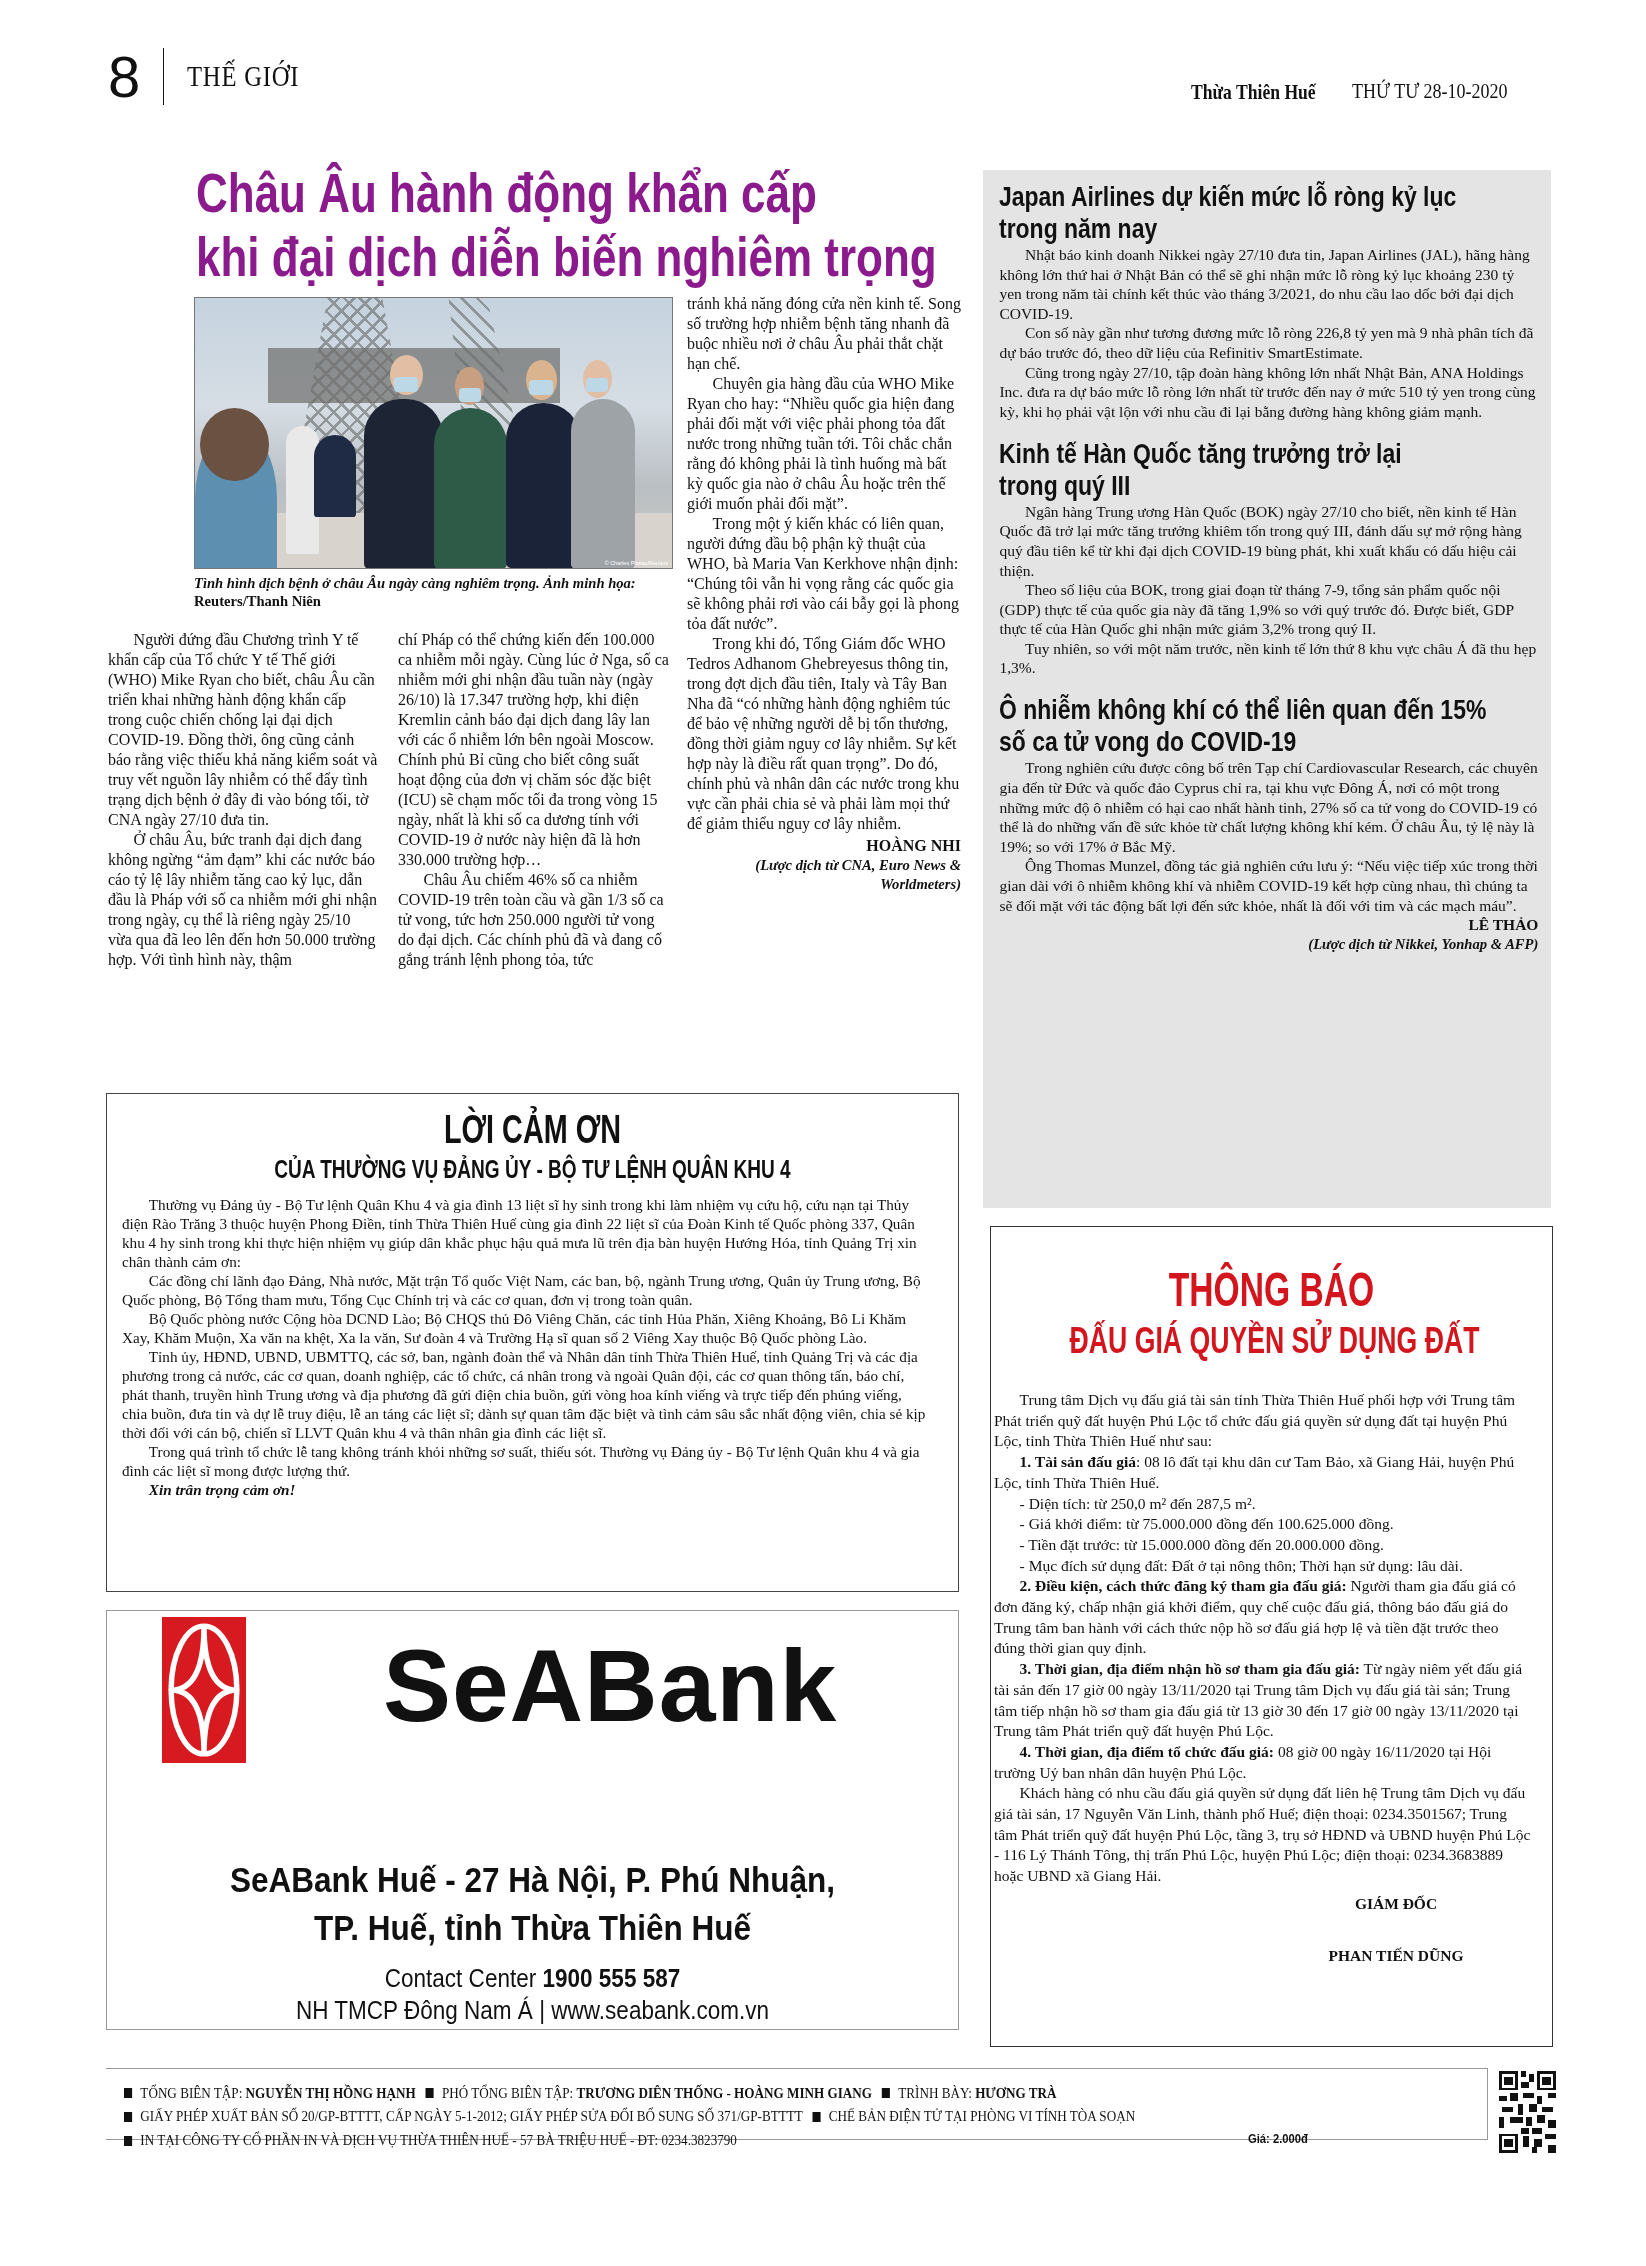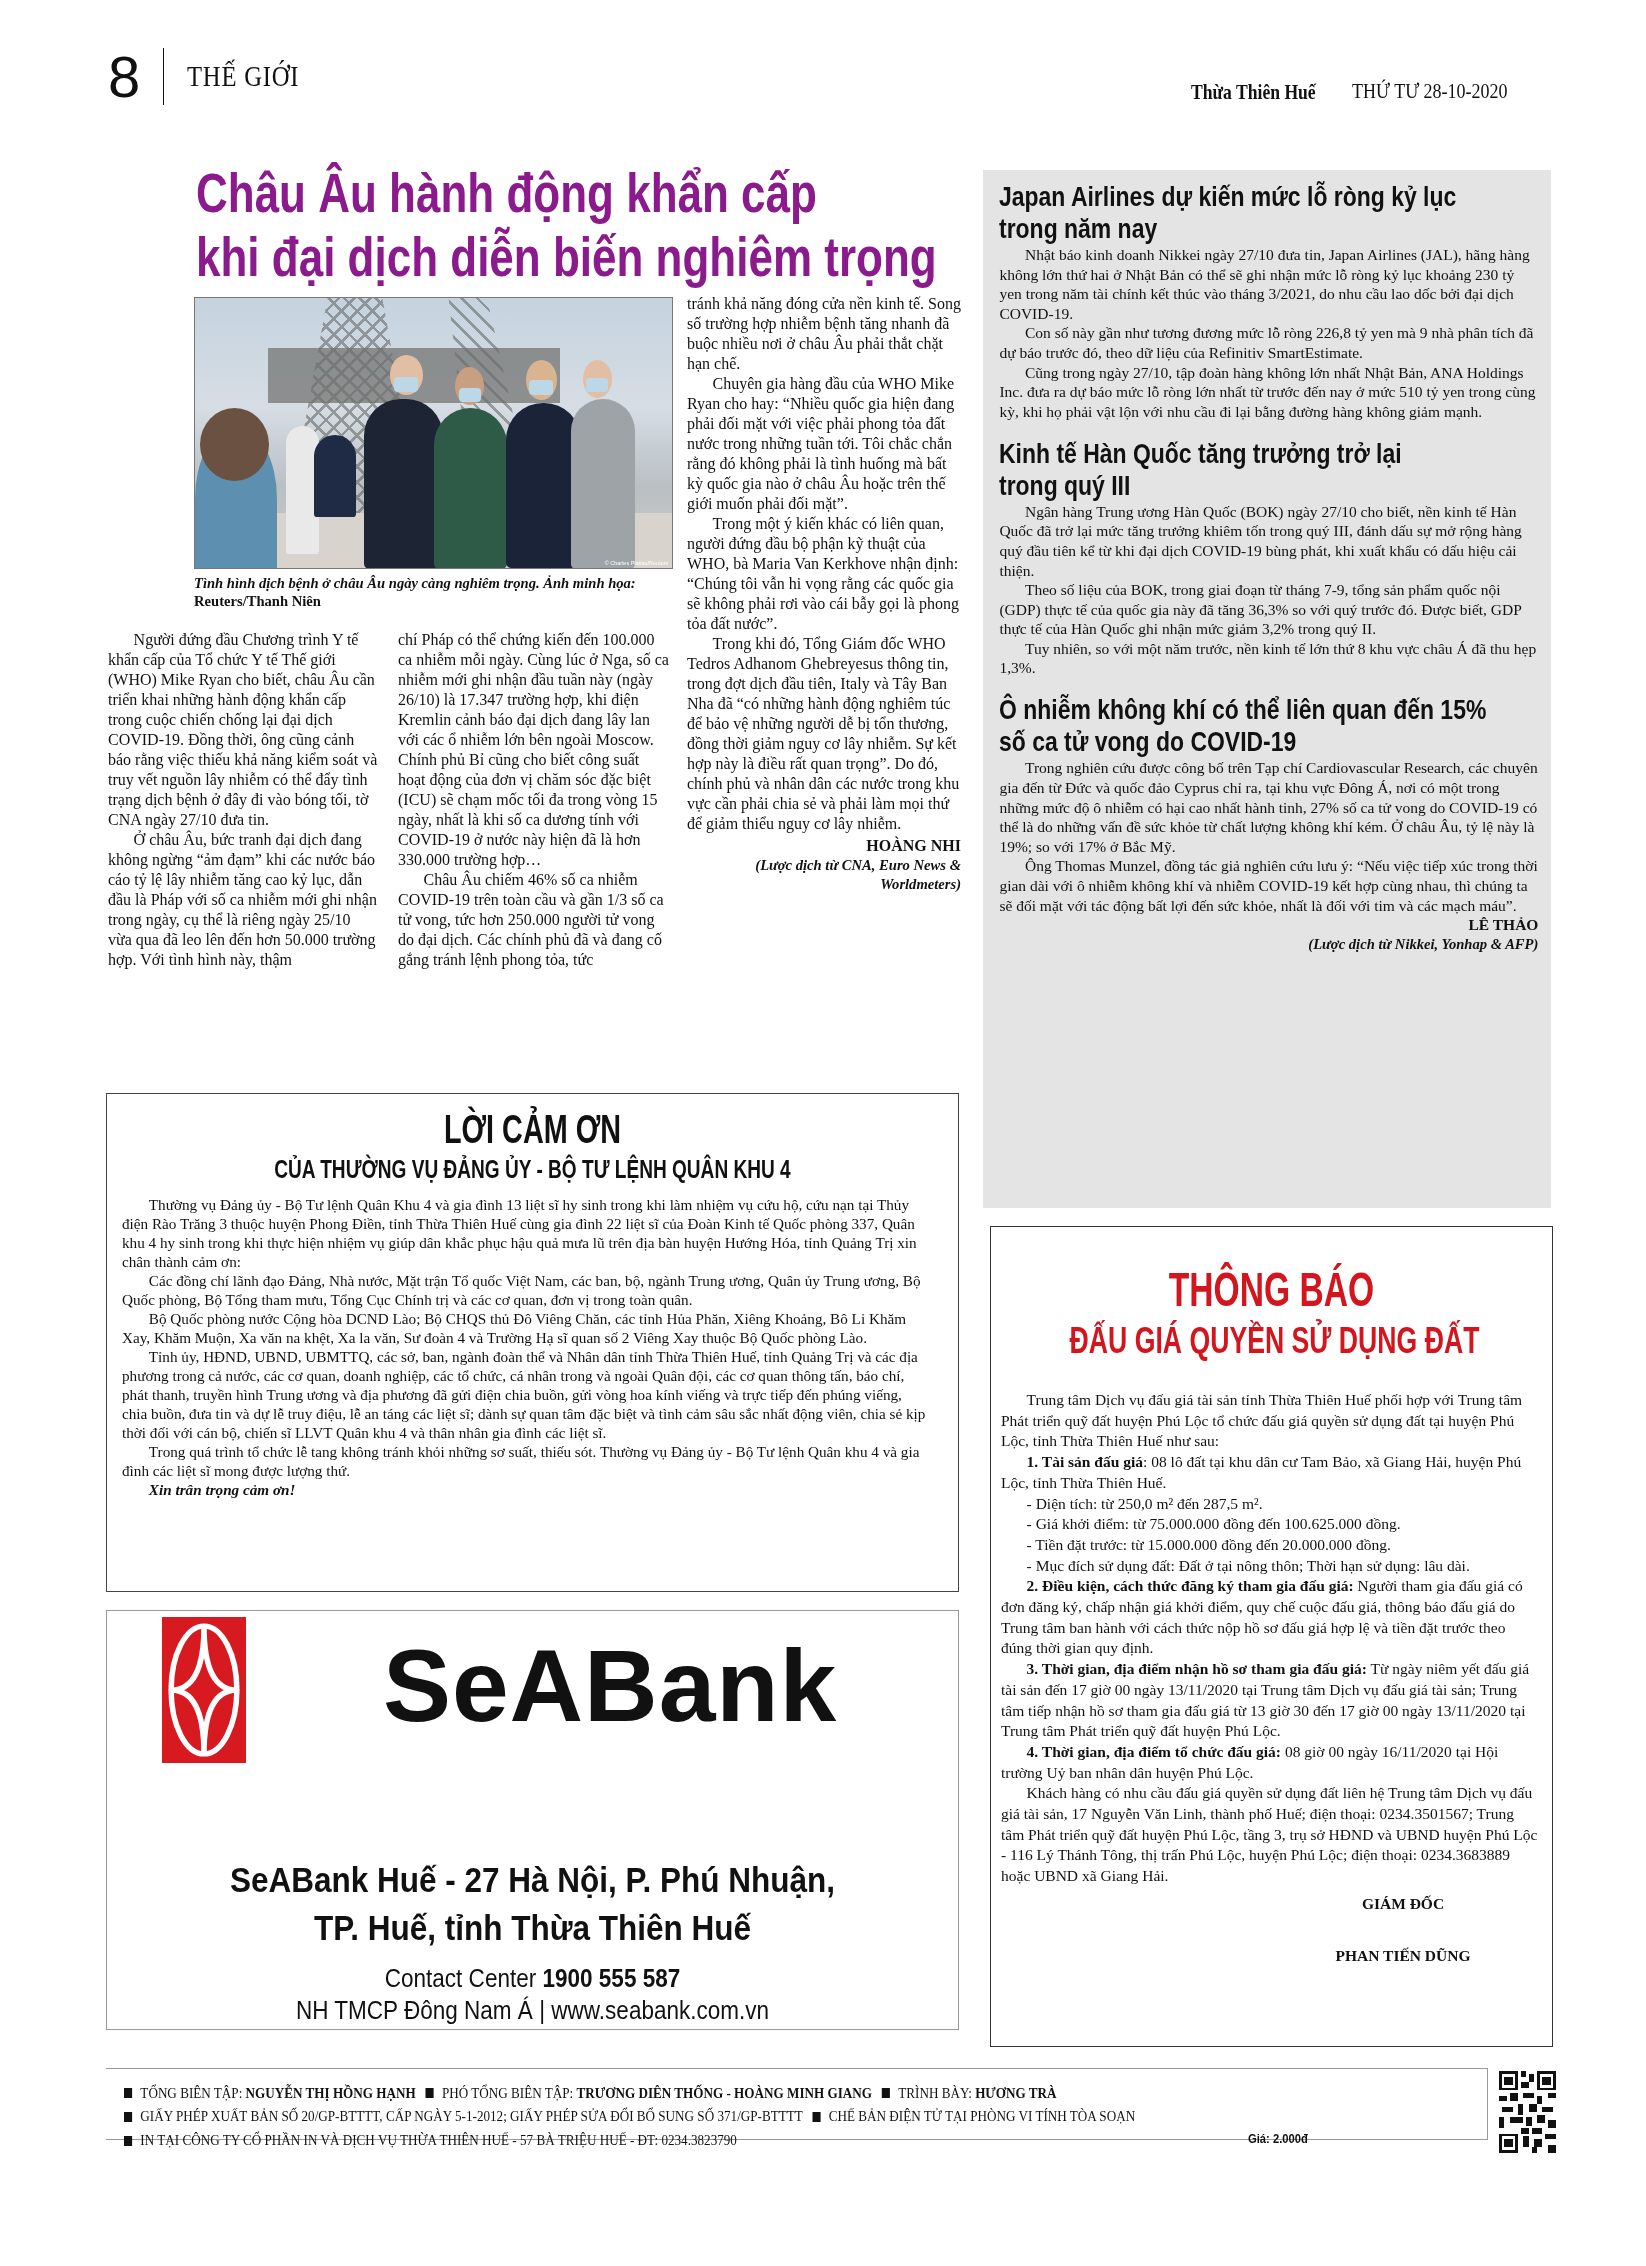--- a/index.html
+++ b/index.html
@@ -63,21 +63,21 @@
   .brand { position: absolute; left: 236px; top: 16.4px; font-family: Liberation Sans, sans-serif; font-weight: 700; font-size: 102px; line-height: 119px; letter-spacing: 0.9px; margin-left: 40px; }
   .ad-addr { position: absolute; left: 0; width: 100%; top: 245px; text-align: center; font-family: "Liberation Sans", sans-serif; font-weight: 700; font-size: 35px; line-height: 48px; transform: scaleX(0.9); }
   .ad-contact { position: absolute; left: 0; width: 100%; top: 352px; text-align: center; font-family: "Liberation Sans", sans-serif; font-size: 25.6px; line-height: 31px; transform: scaleX(0.88); }
   .ad-contact b { font-weight: 700; }
   .ad-web { position: absolute; left: 0; width: 100%; top: 384px; text-align: center; font-family: "Liberation Sans", sans-serif; font-size: 25.6px; line-height: 31px; transform: scaleX(0.88); }
 
   
   .notice { left: 990px; top: 1226px; width: 563px; height: 821px; border: 1.8px solid #333; box-sizing: border-box; }
   .nt-title { position: absolute; left: 0; width: 100%; top: 35px; text-align: center; color: #d3161e; font-family: "Liberation Sans", sans-serif; font-weight: 700; font-size: 48px; line-height: 55px; transform: scaleX(0.7); }
   .nt-sub { position: absolute; left: 0; width: 100%; top: 93px; text-align: center; color: #d3161e; font-family: "Liberation Sans", sans-serif; font-weight: 700; font-size: 37px; line-height: 42px; transform: scaleX(0.72); white-space: nowrap; }
-  .nt-body { position: absolute; left: 10px; top: 163px; width: 539px; font-size: 15.5px; line-height: 20.7px; }
+  .nt-body { position: absolute; left: 3px; top: 163px; width: 539px; font-size: 15.5px; line-height: 20.7px; }
   .nt-body p { margin: 0; text-indent: 25.6px; }
   .nt-sign { text-align: center; font-weight: 700; text-indent: 0 !important; padding-left: 265px; }
 
   
   .footer { left: 106px; top: 2068px; width: 1382px; height: 72px; border-top: 1.8px solid #999; border-bottom: 1.8px solid #999; border-right: 0.9px solid #999; box-sizing: border-box; text-decoration: underline; }
   .ft-line { position: absolute; left: 18.3px; font-size: 14.6px; line-height: 18.3px; white-space: nowrap; transform: scaleX(0.9); transform-origin: left; }
   .ft-line b { font-weight: 700; }
   .sq { display: inline-block; width: 9.1px; height: 10px; background: #111; margin: 0 9.1px 0 0; vertical-align: -0.9px; }
   .sq2 { margin-left: 7.3px; }
   .price { position: absolute; left: 1142px; top: 62px; font-family: "Liberation Sans", sans-serif; font-weight: 700; font-size: 13.7px; transform: scaleX(0.82); transform-origin: left; }
@@ -150,21 +150,21 @@
         <p>Nhật báo kinh doanh Nikkei ngày 27/10 đưa tin, Japan Airlines (JAL), hãng hàng không lớn thứ hai ở Nhật Bản có thể sẽ ghi nhận mức lỗ ròng kỷ lục khoảng 230 tỷ yen trong năm tài chính kết thúc vào tháng 3/2021, do nhu cầu lao dốc bởi đại dịch COVID-19.</p>
         <p>Con số này gần như tương đương mức lỗ ròng 226,8 tỷ yen mà 9 nhà phân tích đã dự báo trước đó, theo dữ liệu của Refinitiv SmartEstimate.</p>
         <p>Cũng trong ngày 27/10, tập đoàn hàng không lớn nhất Nhật Bản, ANA Holdings Inc. đưa ra dự báo mức lỗ ròng lớn nhất từ trước đến nay ở mức 510 tỷ yen trong cùng kỳ, khi họ phải vật lộn với nhu cầu đi lại bằng đường hàng không giảm mạnh.</p>
       </div>
     </div>
     <div class="sb-gap"></div>
     <div>
       <h3 class="sb-title"><span>Kinh tế Hàn Quốc tăng trưởng trở lại</span><br><span>trong quý III</span></h3>
       <div class="sb-body">
         <p>Ngân hàng Trung ương Hàn Quốc (BOK) ngày 27/10 cho biết, nền kinh tế Hàn Quốc đã trở lại mức tăng trưởng khiêm tốn trong quý III, đánh dấu sự mở rộng hàng quý đầu tiên kể từ khi đại dịch COVID-19 bùng phát, khi xuất khẩu có dấu hiệu cải thiện.</p>
-        <p>Theo số liệu của BOK, trong giai đoạn từ tháng 7-9, tổng sản phẩm quốc nội (GDP) thực tế của quốc gia này đã tăng 36,3% so với quý trước đó. Được biết, GDP thực tế của Hàn Quốc ghi nhận mức giảm 3,2% trong quý II.</p>
+        <p>Theo số liệu của BOK, trong giai đoạn từ tháng 7-9, tổng sản phẩm quốc nội (GDP) thực tế của quốc gia này đã tăng 1,9% so với quý trước đó. Được biết, GDP thực tế của Hàn Quốc ghi nhận mức giảm 3,2% trong quý II.</p>
         <p>Tuy nhiên, so với một năm trước, nền kinh tế lớn thứ 8 khu vực châu Á đã thu hẹp 1,3%.</p>
       </div>
     </div>
     <div class="sb-gap"></div>
     <div>
       <h3 class="sb-title"><span>Ô nhiễm không khí có thể liên quan đến 15%</span><br><span>số ca tử vong do COVID-19</span></h3>
       <div class="sb-body">
         <p>Trong nghiên cứu được công bố trên Tạp chí Cardiovascular Research, các chuyên gia đến từ Đức và quốc đảo Cyprus chỉ ra, tại khu vực Đông Á, nơi có một trong những mức độ ô nhiễm có hại cao nhất hành tinh, 27% số ca tử vong do COVID-19 có thể là do những vấn đề sức khỏe từ chất lượng không khí kém. Ở châu Âu, tỷ lệ này là 19%; so với 17% ở Bắc Mỹ.</p>
         <p>Ông Thomas Munzel, đồng tác giả nghiên cứu lưu ý: “Nếu việc tiếp xúc trong thời gian dài với ô nhiễm không khí và nhiễm COVID-19 kết hợp cùng nhau, thì chúng ta sẽ đối mặt với tác động bất lợi đến sức khỏe, nhất là đối với tim và các mạch máu”.</p>
         <div class="sb-byline">LÊ THẢO</div>

